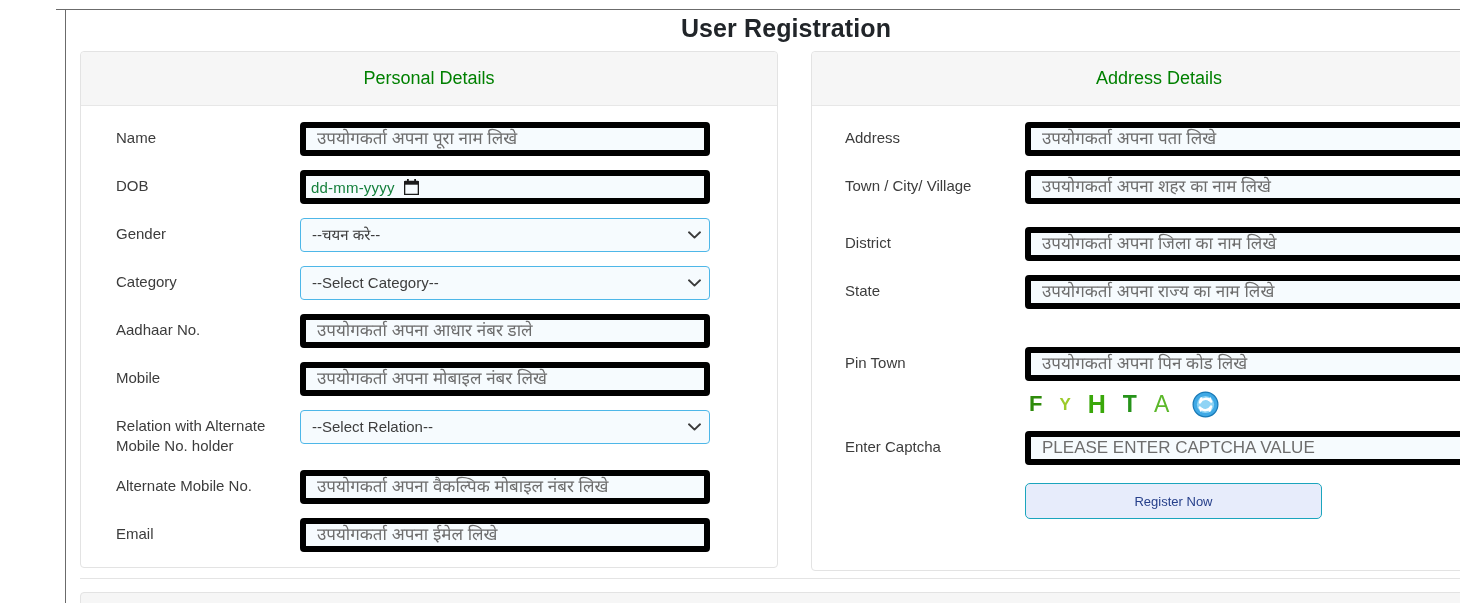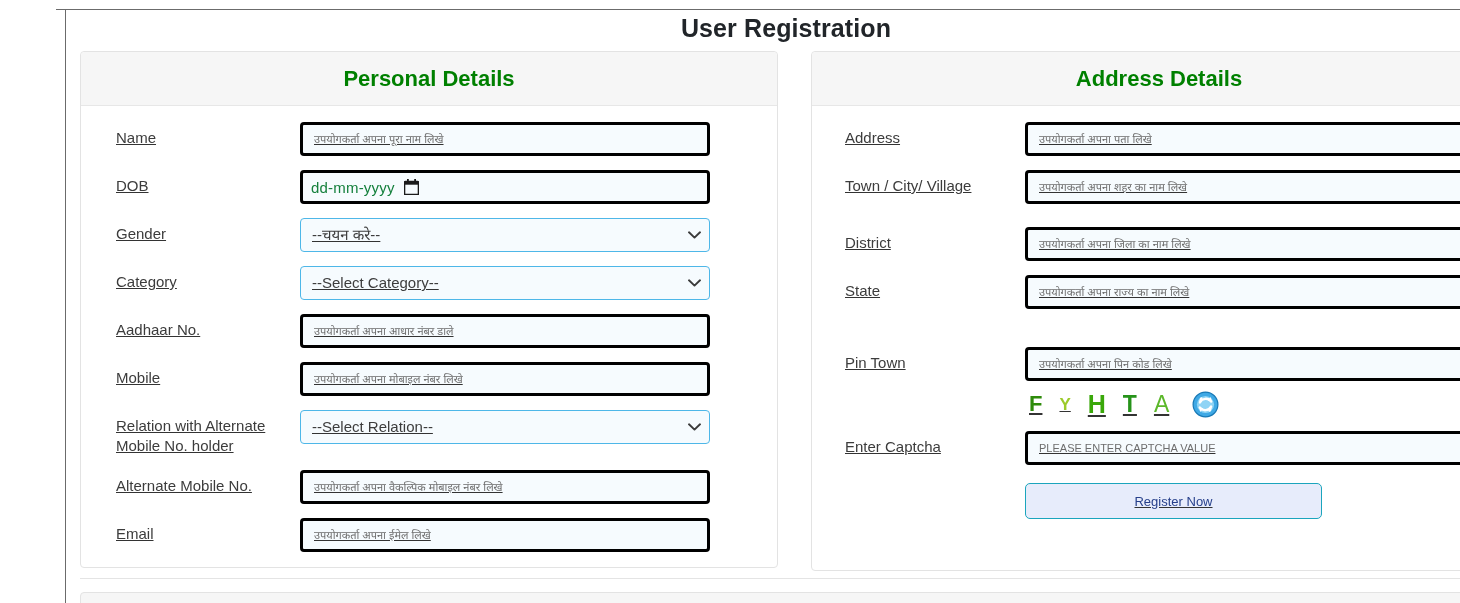--- a/index.html
+++ b/index.html
@@ -71,27 +71,26 @@
     height: 53px;
     background: #f6f6f6;
     border-bottom: 1px solid #e7e7e7;
     display: flex;
     align-items: center;
     justify-content: center;
     border-radius: 4px 4px 0 0;
   }
   .card-header h2 {
     margin: 0;
-    font-size: 22px;
-    font-weight: bold;
+    font-size: 18px;
+    font-weight: normal;
     color: #008000;
   }
   .card-body {
     padding: 16px 0 0 0;
-    text-decoration: underline;
   }
 
   
   .form-row {
     display: flex;
     align-items: flex-start;
     margin-bottom: 14px;
   }
   .form-row .lbl {
     font-size: 15px;
@@ -103,24 +102,24 @@
   #card-personal .lbl { width: 219px; padding-left: 35px; }
   #card-personal .ctl { width: 410px; }
   #card-address  .lbl { width: 213px; padding-left: 33px; }
   #card-address  .ctl { width: 464px; border-radius: 17px; }
 
   .inp {
     box-sizing: border-box;
     width: 100%;
     height: 34px;
     background: #f6fbfe;
-    border: 3px solid #000000;
+    border: 6px solid #000000;
     border-radius: 4px;
     font-family: "Liberation Sans", sans-serif;
-    font-size: 11px;
+    font-size: 17px;
     color: #3d3d3d;
     padding: 0 11px;
     outline: none;
     display: block;
   }
   .inp::placeholder { color: #6d6d6d; opacity: 1; }
 
   
   .sel-wrap { position: relative; width: 100%; }
   .sel {

